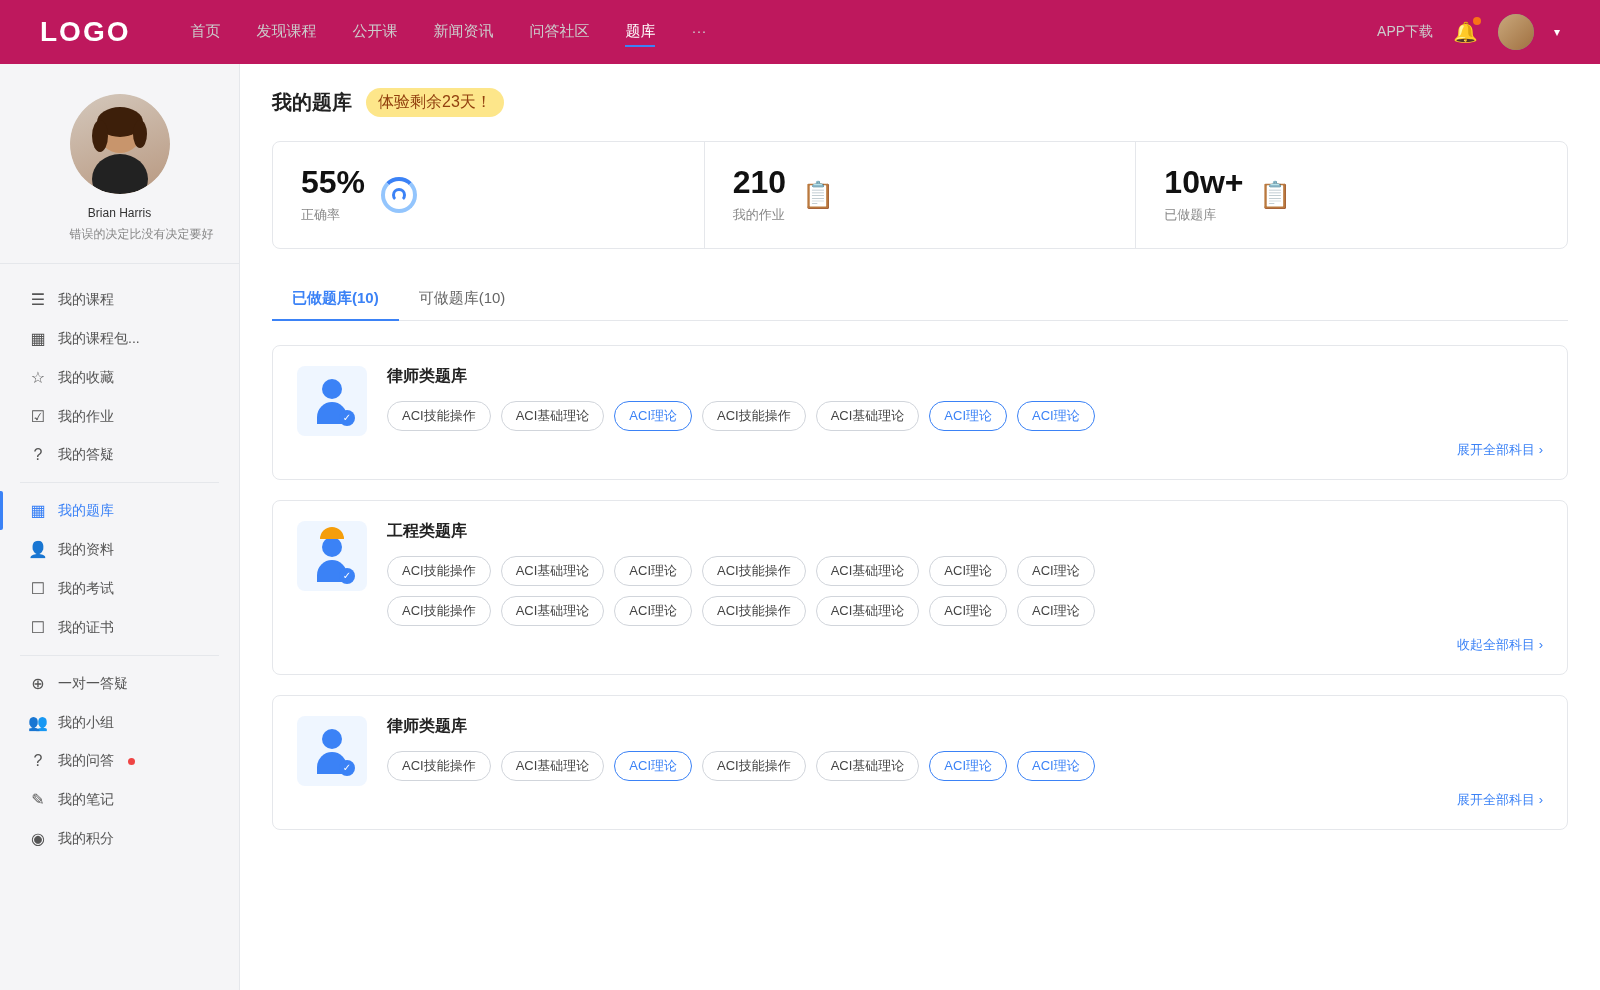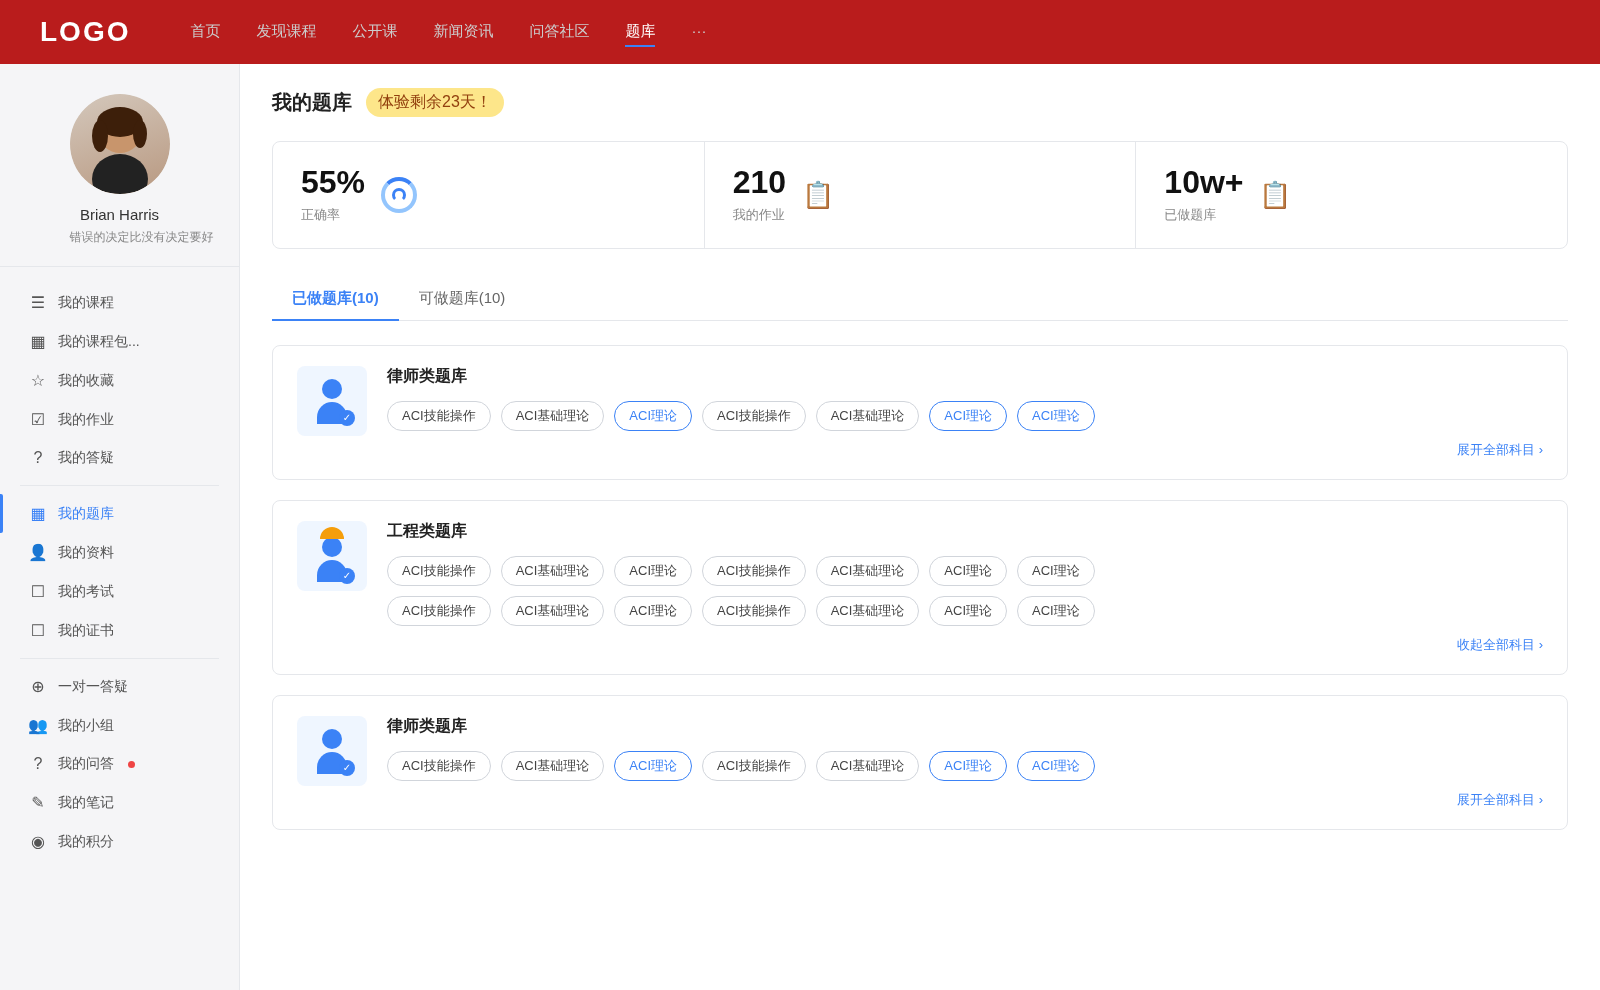--- a/index.html
+++ b/index.html
@@ -1,20 +1,20 @@
 <!DOCTYPE html>
 <html><head>
   <meta charset="utf-8">
   <style>
     * { box-sizing: border-box; margin: 0; padding: 0; }
     body { font-family: "PingFang SC", "Microsoft YaHei", sans-serif; background: #f0f2f5; }
 
     
     .navbar {
-      background: #b91c1c;
+      background: #be185d;
       height: 64px;
       display: flex;
       align-items: center;
       padding: 0 40px;
       position: fixed;
       top: 0; left: 0; right: 0;
       z-index: 100;
     }
     .navbar-logo {
       color: white;
@@ -126,21 +126,21 @@
       width: 100%;
       height: 100%;
       background: linear-gradient(160deg, #d4c8bc 0%, #b89880 100%);
       border-radius: 50%;
       display: flex;
       align-items: flex-end;
       justify-content: center;
       overflow: hidden;
     }
     .sidebar-name {
-      font-size: 15px;
+      font-size: 12px;
       font-weight: 500;
       color: #333;
       margin-bottom: 6px;
     }
     .sidebar-motto {
       font-size: 12px;
       color: #888;
       text-align: right;
       margin-left: 44px;
     }
@@ -393,20 +393,31 @@
   <div class="navbar-logo">LOGO</div>
   <div class="navbar-nav" id="navbar-nav">
       <span class="navbar-nav-item">首页</span>
       <span class="navbar-nav-item">发现课程</span>
       <span class="navbar-nav-item">公开课</span>
       <span class="navbar-nav-item">新闻资讯</span>
       <span class="navbar-nav-item">问答社区</span>
       <span class="navbar-nav-item active">题库</span>
       <span class="navbar-nav-item">···</span>
     </div>
+  <div class="navbar-right">
+    <span class="navbar-app-download">APP下载</span>
+    <div class="navbar-bell">
+      <span class="navbar-bell-icon">🔔</span>
+      <span class="navbar-bell-dot"></span>
+    </div>
+    <div class="navbar-avatar">
+      <div class="navbar-avatar-img"></div>
+    </div>
+    <span class="navbar-chevron">▾</span>
+  </div>
 </nav>
 
 <div class="page-wrapper">
 
   <aside class="sidebar">
     <div class="sidebar-profile">
       <div class="sidebar-avatar">
         <div class="sidebar-avatar-inner">
 
           <svg width="100" height="100" viewBox="0 0 100 100">

